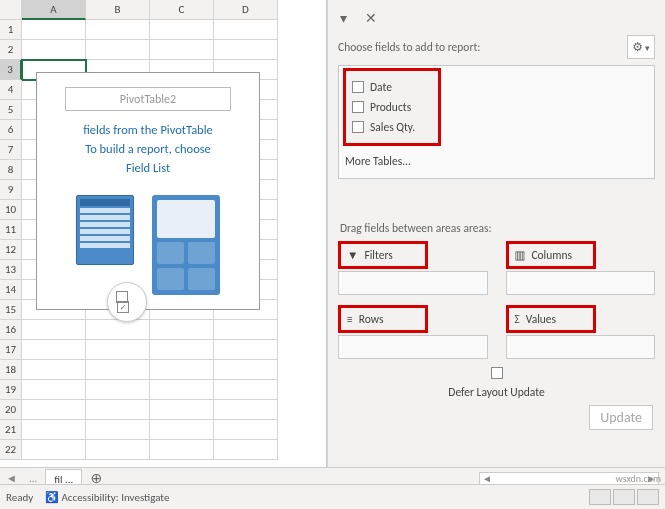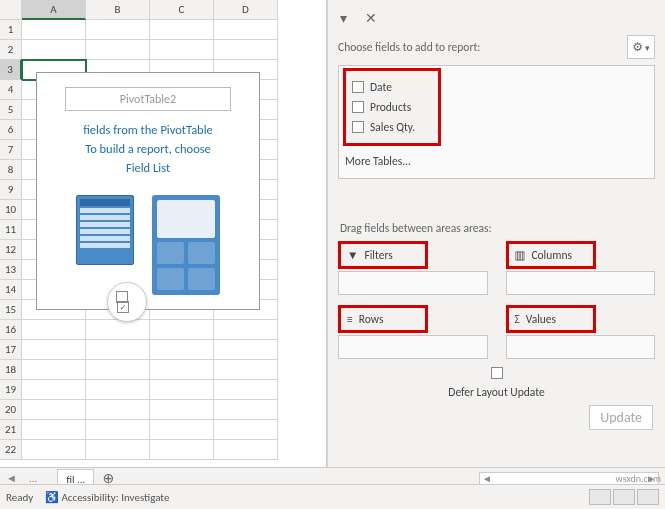--- a/index.html
+++ b/index.html
@@ -54,21 +54,21 @@
 .area-body { border: 1px solid #c8c8c8; background: #fafafa; height: 24px; margin-top: 2px; }
 .area-cell { display: flex; flex-direction: column; }
 
 .defer-row { display: flex; align-items: center; gap: 6px; font-size: 11.5px; padding: 8px 2px 2px 2px; flex-direction: column; }
 .defer-row .cb { width: 12px; height: 12px; border: 1px solid #888; background: #fff; }
 .update-btn { margin-left: auto; border: 1px solid #c8c8c8; background: #fff; padding: 3px 10px; color: #aaa; font-size: 14px; }
 
 
 .sheet-tabs { position: absolute; left: 0; bottom: 20px; width: 665px; height: 22px; background: #f3f2f1; border-top: 1px solid #ccc; display: flex; align-items: center; font-size: 11px; color: #444; }
 .sheet-tabs .nav { padding: 0 6px; color: #888; }
-.sheet-tabs .tab { padding: 3px 8px; border: 1px solid #ccc; border-bottom: none; background: #fff; margin-left: 14px; }
+.sheet-tabs .tab { padding: 3px 8px; border: 1px solid #ccc; border-bottom: none; background: #fff; margin-left: 2px; }
 .sheet-tabs .add { padding: 0 8px; color: #666; font-size: 14px; }
 .sheet-tabs .hscroll { margin-left: auto; width: 180px; height: 14px; border: 1px solid #ccc; background: #fff; margin-right: 6px; position: relative; }
 .sheet-tabs .hscroll::before { content: "◄"; position: absolute; left: 2px; top: -1px; font-size: 10px; color: #888; }
 .sheet-tabs .hscroll::after { content: "►"; position: absolute; right: 2px; top: -1px; font-size: 10px; color: #888; }
 
 .statusbar { position: absolute; left: 0; bottom: 0; width: 665px; height: 20px; background: #f3f2f1; border-top: 1px solid #ccc; display: flex; align-items: center; font-size: 11px; color: #555; padding: 12px 6px; gap: 12px; }
 .statusbar .views { margin-left: auto; display: flex; gap: 2px; }
 .statusbar .vbtn { width: 22px; height: 16px; border: 1px solid #bbb; background: #e8e8e8; }
 
 .watermark { position: absolute; right: 4px; bottom: 24px; font-size: 10px; color: #999; }

